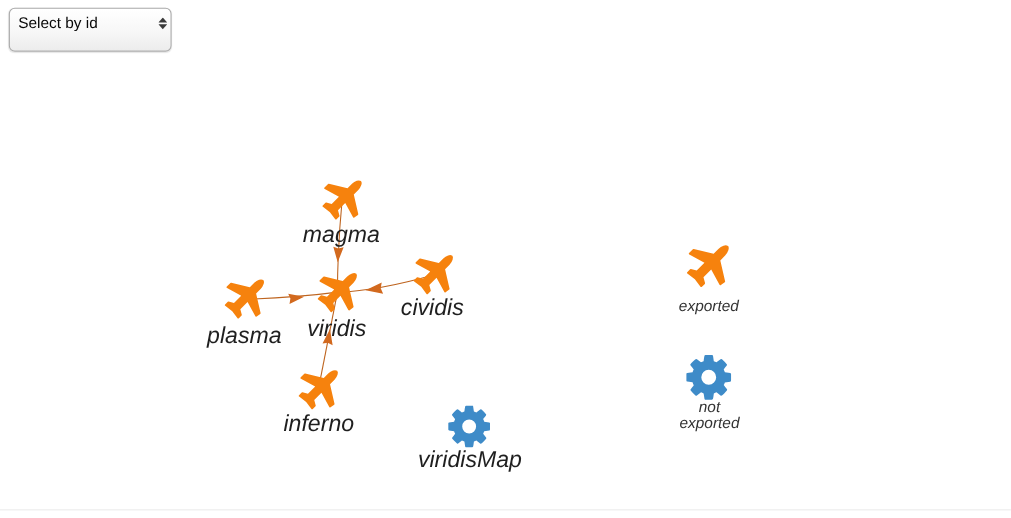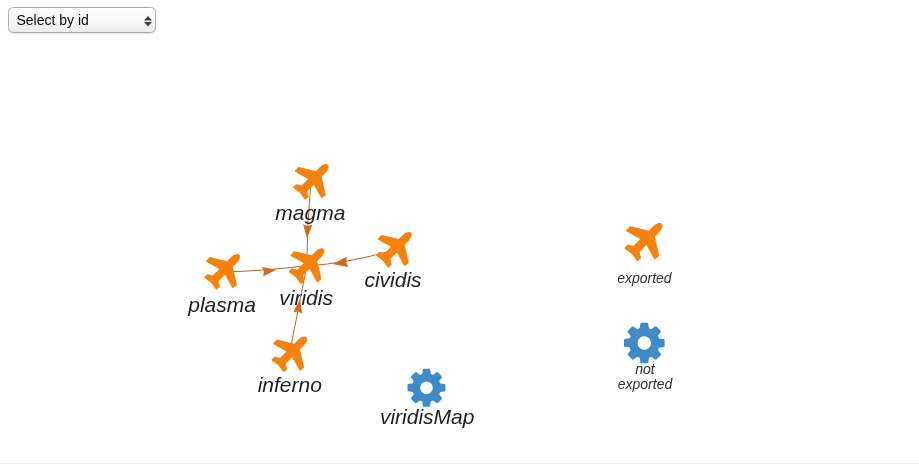--- a/index.html
+++ b/index.html
@@ -1,18 +1,18 @@
 <!DOCTYPE html>
 <html><head>
 <meta charset="utf-8">
 <style>
   html,body{margin:0;padding:0;background:#ffffff;width:919px;height:471px;overflow:hidden;}
   body{font-family:"Liberation Sans", sans-serif;}
   #stage{position:absolute;left:0;top:12px;width:727px;height:471px;font-style:italic;}
-  #selbox{position:absolute;left:8px;top:7px;width:148px;height:26px;box-sizing:border-box;
+  #selbox{position:absolute;left:8px;top:7px;width:148px;height:40px;box-sizing:border-box;
     border:1px solid #a9a9a9;border-radius:5.5px;
     background:linear-gradient(180deg,#ffffff 0%,#f7f7f7 55%,#ececec 100%);
     box-shadow:0 0.5px 1px rgba(0,0,0,0.10);}
   #selbox .txt{position:absolute;left:7.5px;top:5px;font-size:14px;line-height:14px;color:#080808;filter:opacity(0.999);}
   #selbox svg{position:absolute;left:135.4px;top:7.5px;}
   #hr{position:absolute;left:0;top:463px;width:919px;height:1px;background:#ececec;}
 </style>
 </head>
 <body>
 <div id="stage">

